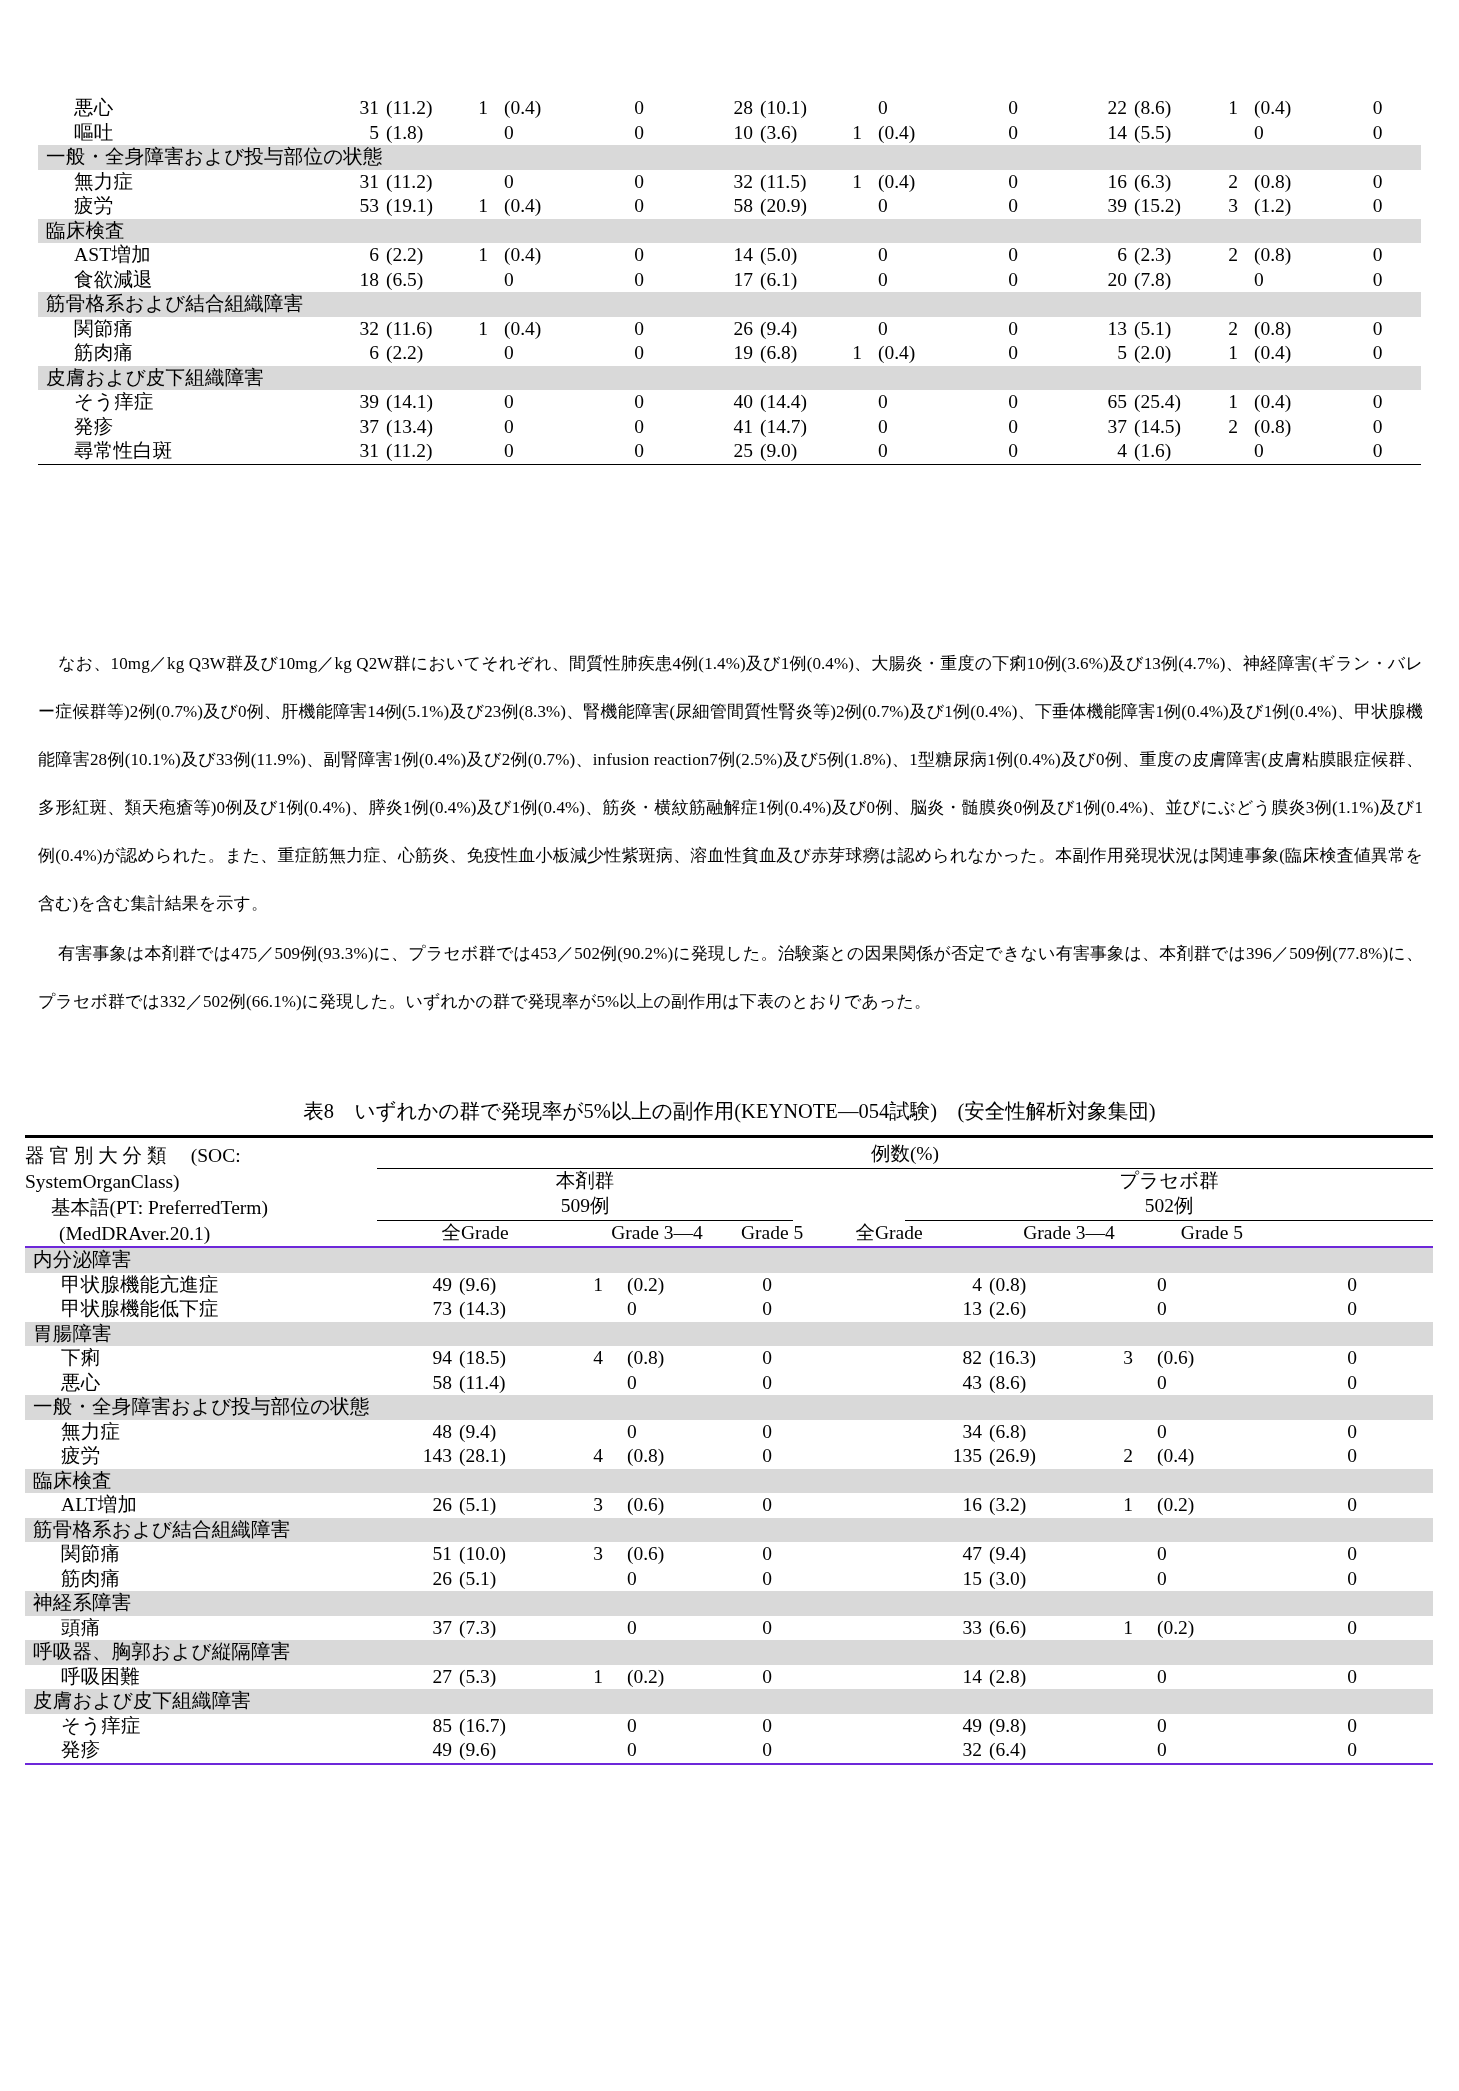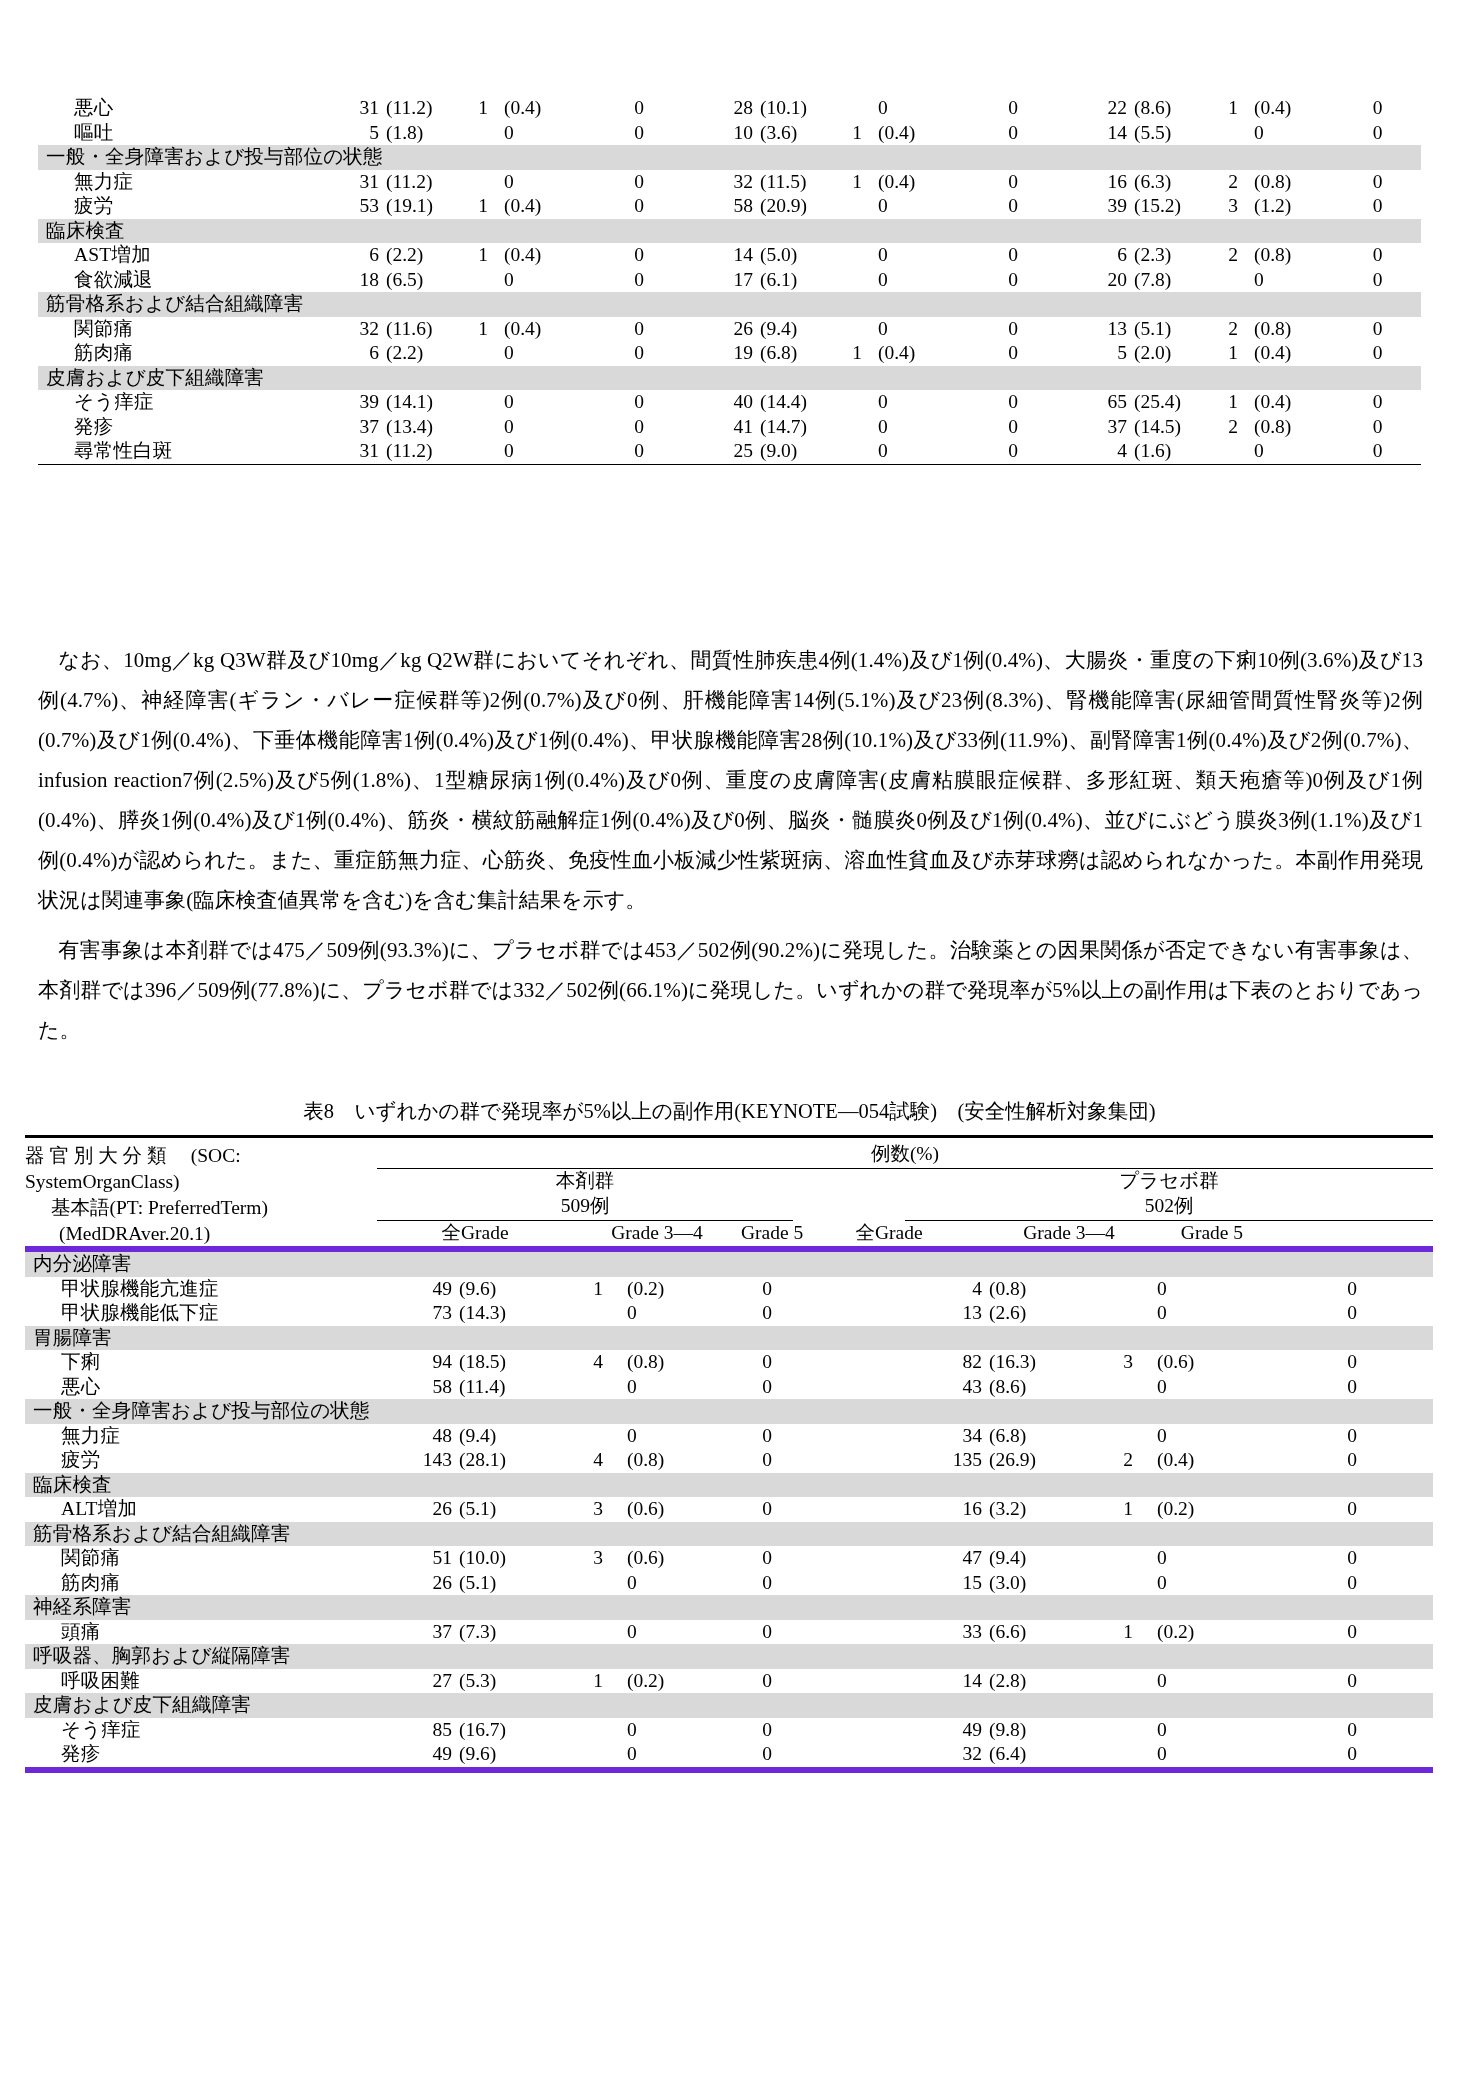--- a/index.html
+++ b/index.html
@@ -57,22 +57,22 @@
     position: absolute;
     left: 38px;
     top: 96px;
     width: 1383px;
   }
   #table-top-wrap table.ae { font-size: 19.5px; }
   .rule-bottom { border-bottom: 1.6px solid #000; }
 
   
   .para {
-    font-size: 21px;
-    line-height: 40px;
+    font-size: 17px;
+    line-height: 48px;
     text-align: justify;
     text-justify: inter-character;
     letter-spacing: 0.1px;
   }
   .para .ind { display:inline-block; width: 20px; }
 
   #para-note {
     position: absolute;
     left: 38px;
     top: 640px;
@@ -105,21 +105,21 @@
     position: absolute;
     left: 25px;
     top: 1135px;
     width: 1408px;
   }
   #table-bottom-wrap table.ae {
     width: 1408px;
     font-size: 19.5px;
   }
   .thick-top    { border-top: 3px solid #000; }
-  .thick-bottom { border-bottom: 6px solid #6d28d9; }
+  .thick-bottom { border-bottom: 2px solid #6d28d9; }
   .thin-bottom  { border-bottom: 1.4px solid #000; }
 
   .hdr-cell {
     vertical-align: bottom;
     text-align: center;
     padding-bottom: 4px !important;
   }
   .hdr-left {
     text-align: left;
     white-space: nowrap;

